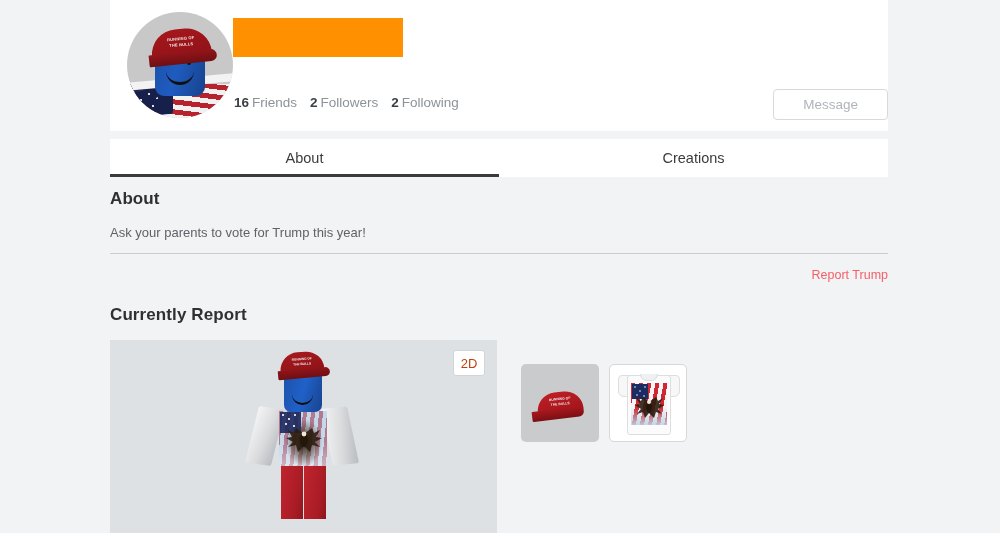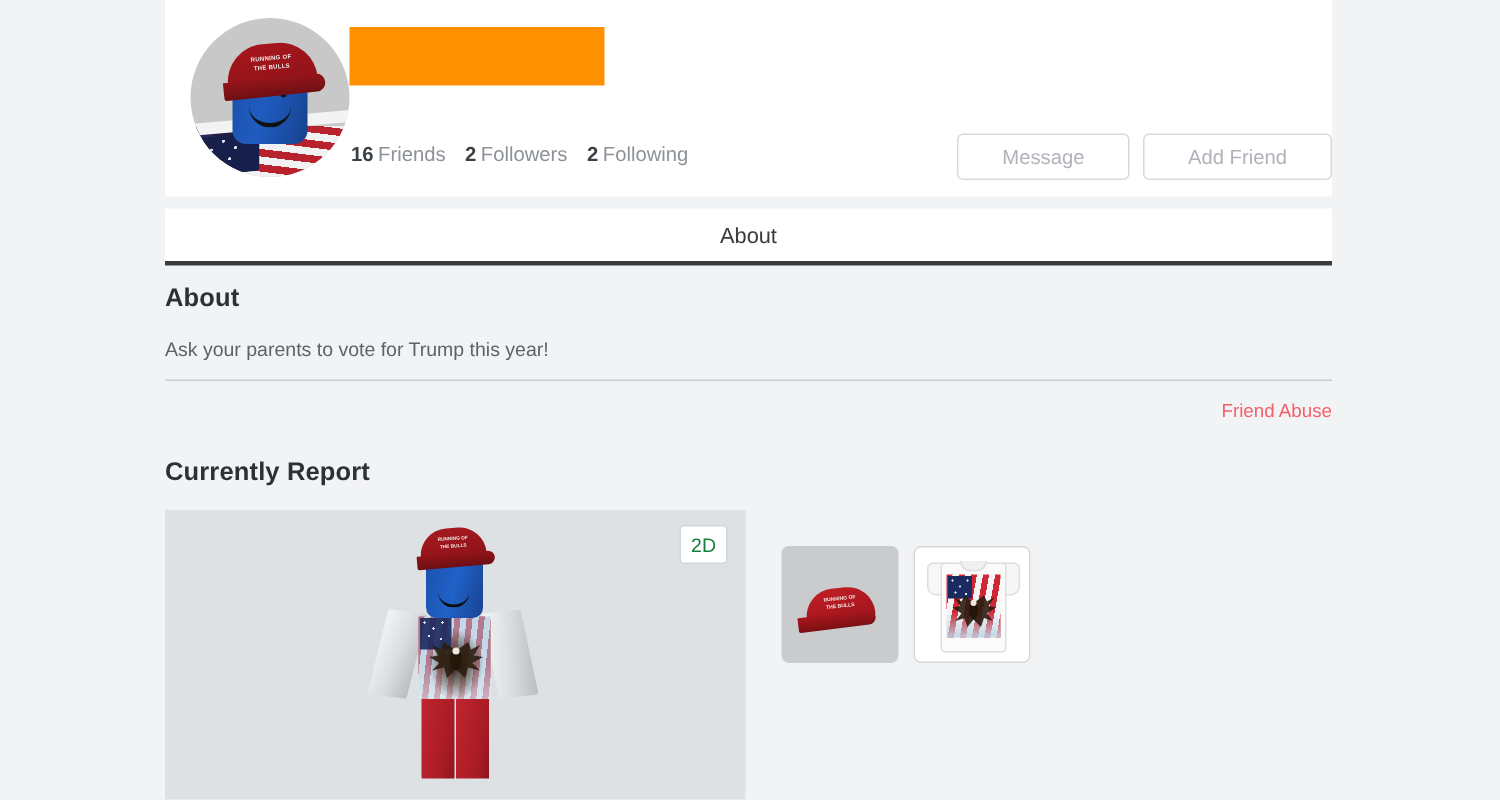--- a/index.html
+++ b/index.html
@@ -255,21 +255,21 @@
   .view-toggle {
     position: absolute;
     right: 12px;
     top: 10px;
     width: 32px;
     height: 26px;
     background: #ffffff;
     border: 1px solid #d2d5d8;
     border-radius: 3px;
     font-size: 13px;
-    color: #15803d;
+    color: #c2410c;
     display: flex;
     align-items: center;
     justify-content: center;
     cursor: pointer;
     z-index: 4;
   }
 
   
   .body-wrap {
     position: absolute;
@@ -456,36 +456,36 @@
       </div>
 
       <div class="name-redact"></div>
 
       <div class="stats">
         <span class="stat"><span class="num">16</span><span class="lbl">Friends</span></span><span class="stat"><span class="num">2</span><span class="lbl">Followers</span></span><span class="stat"><span class="num">2</span><span class="lbl">Following</span></span>
       </div>
 
       <div class="header-actions">
         <button class="btn-outline">Message</button>
-        <button class="btn-outline">Add Friend</button>
       </div>
     </div>
 
     <div class="tabbar">
       <div class="tab active">About</div>
+      <div class="tab">Creations</div>
     </div>
 
     <div class="about-sec">
       <div class="sec-title">About</div>
       <div class="bio">
         <div>Ask your parents to vote for Trump this year!</div>
       </div>
       <div class="hr"></div>
       <div class="report-row">
-        <span class="report-link">Friend Abuse</span>
+        <span class="report-link">Report Trump</span>
       </div>
     </div>
 
     <div class="wearing-sec">
       <div class="sec-title">Currently Report</div>
 
       <div class="wearing-body">
 
         <div class="avatar-panel">
           <div class="view-toggle">2D</div>

